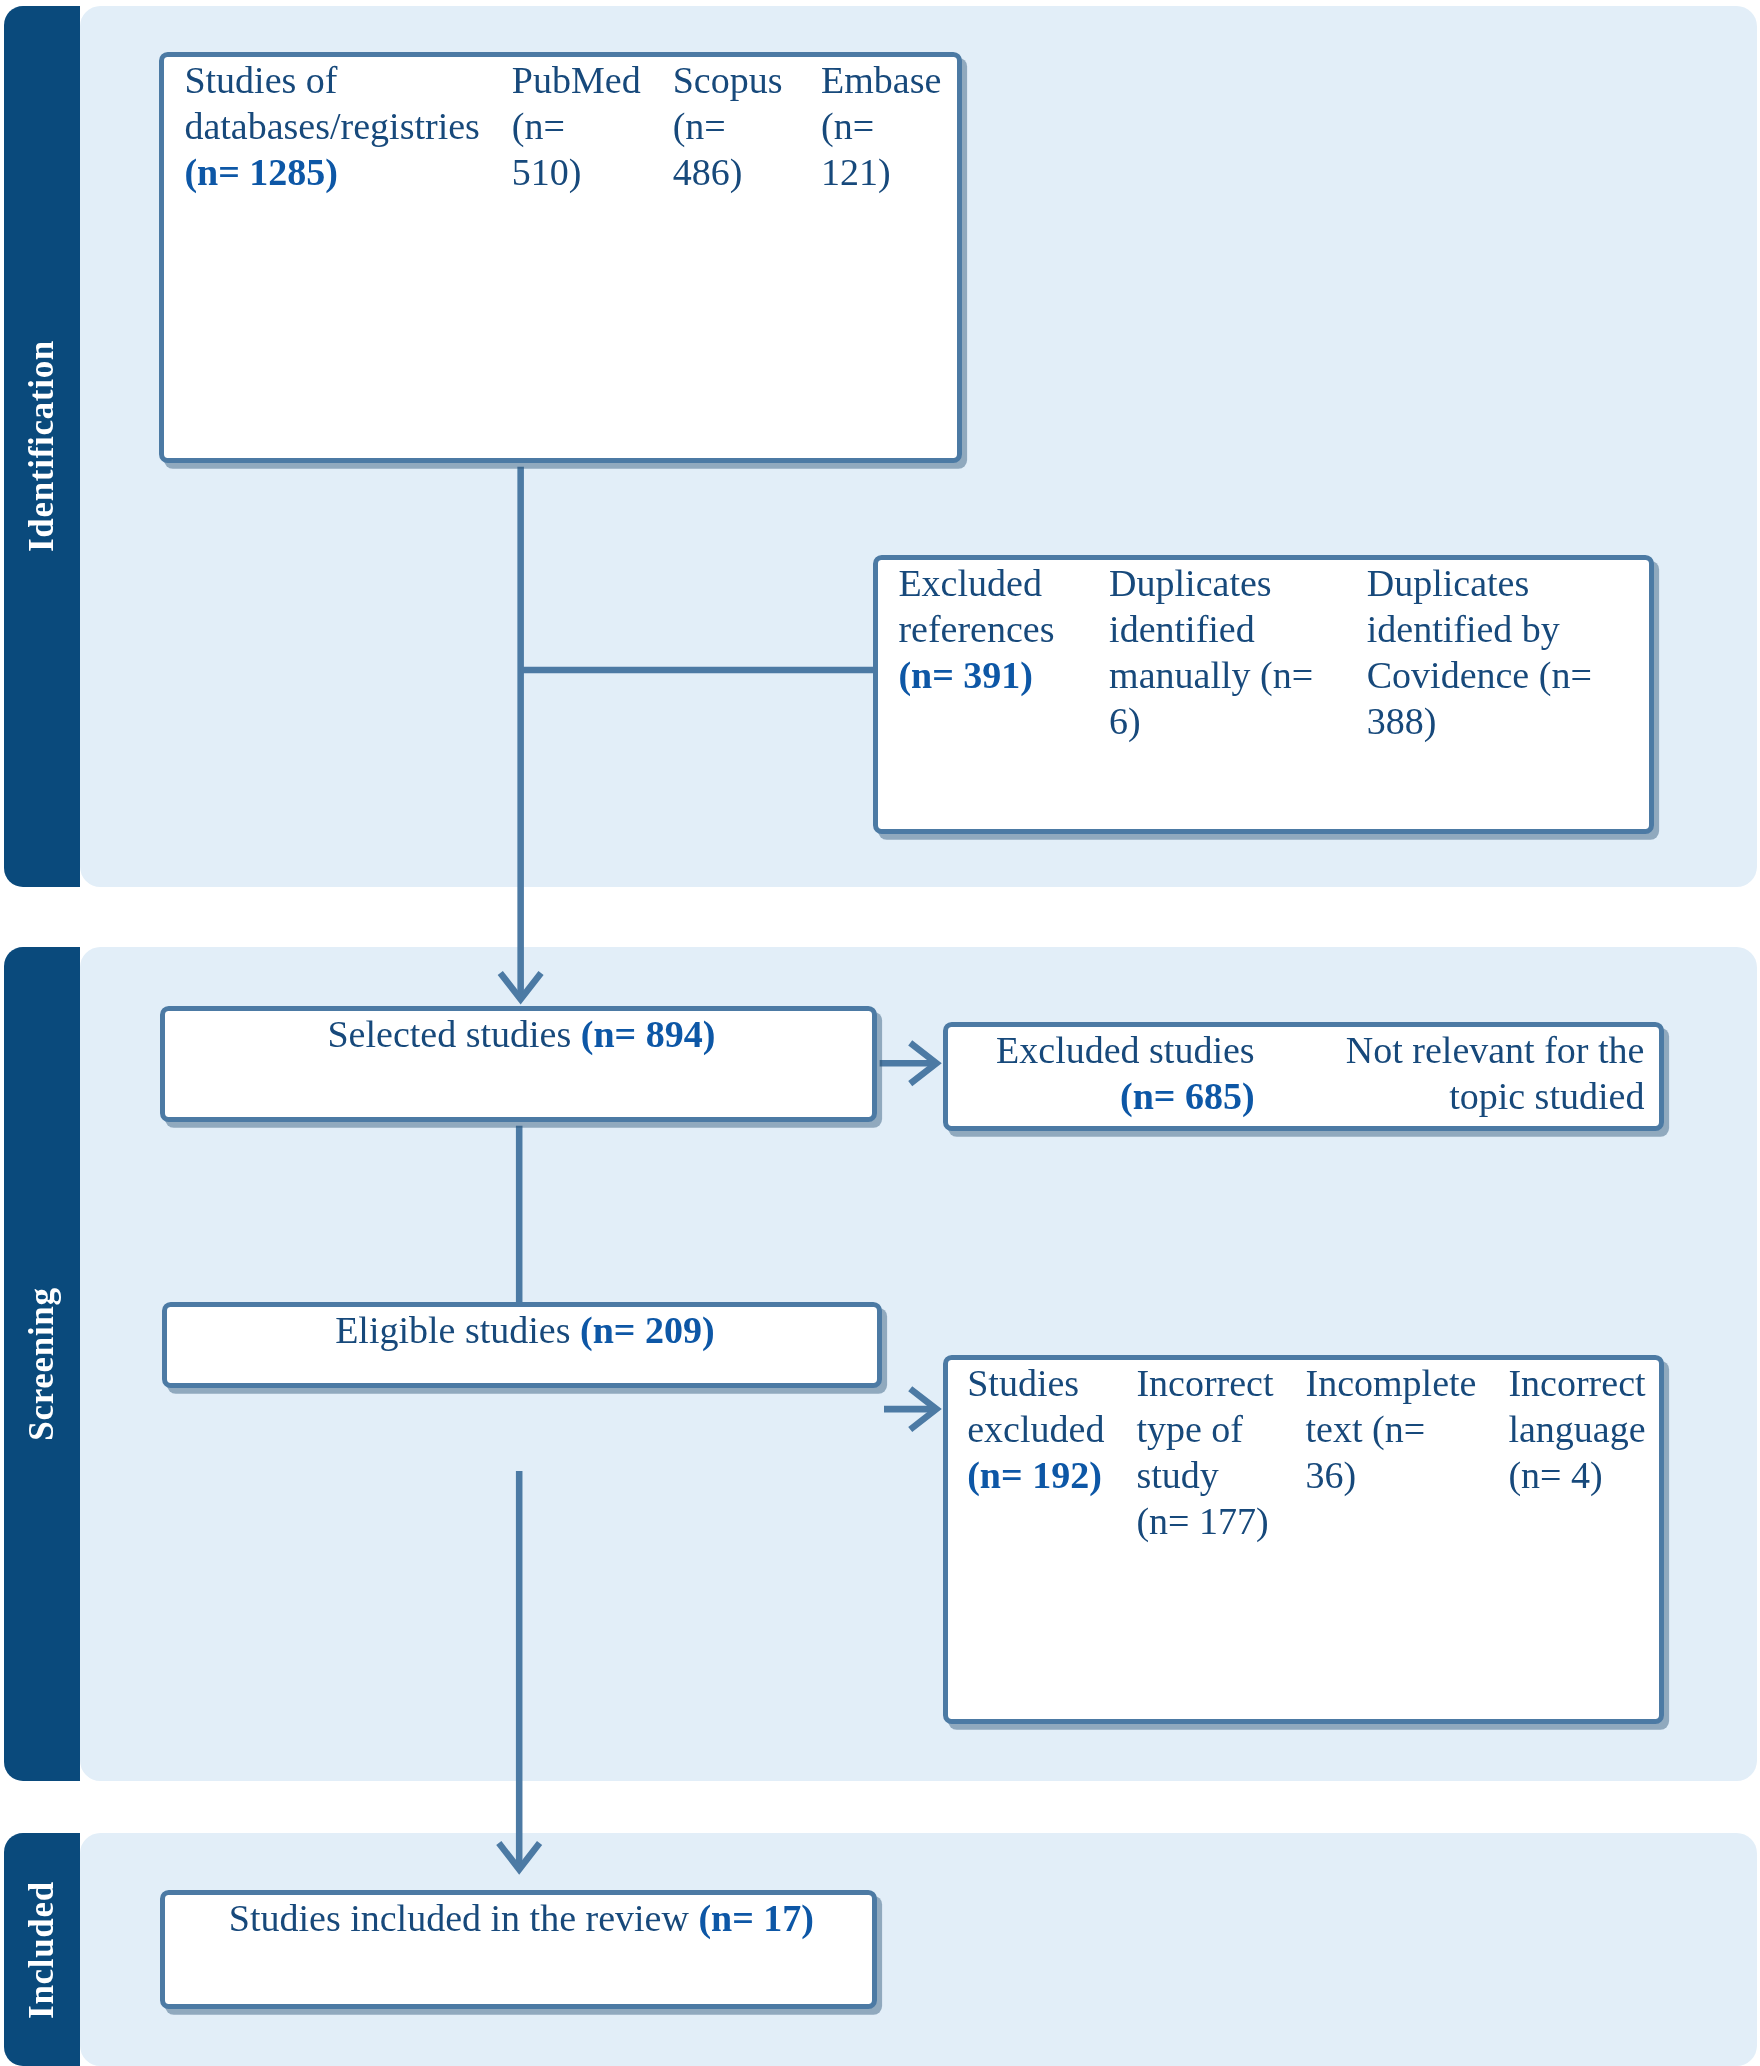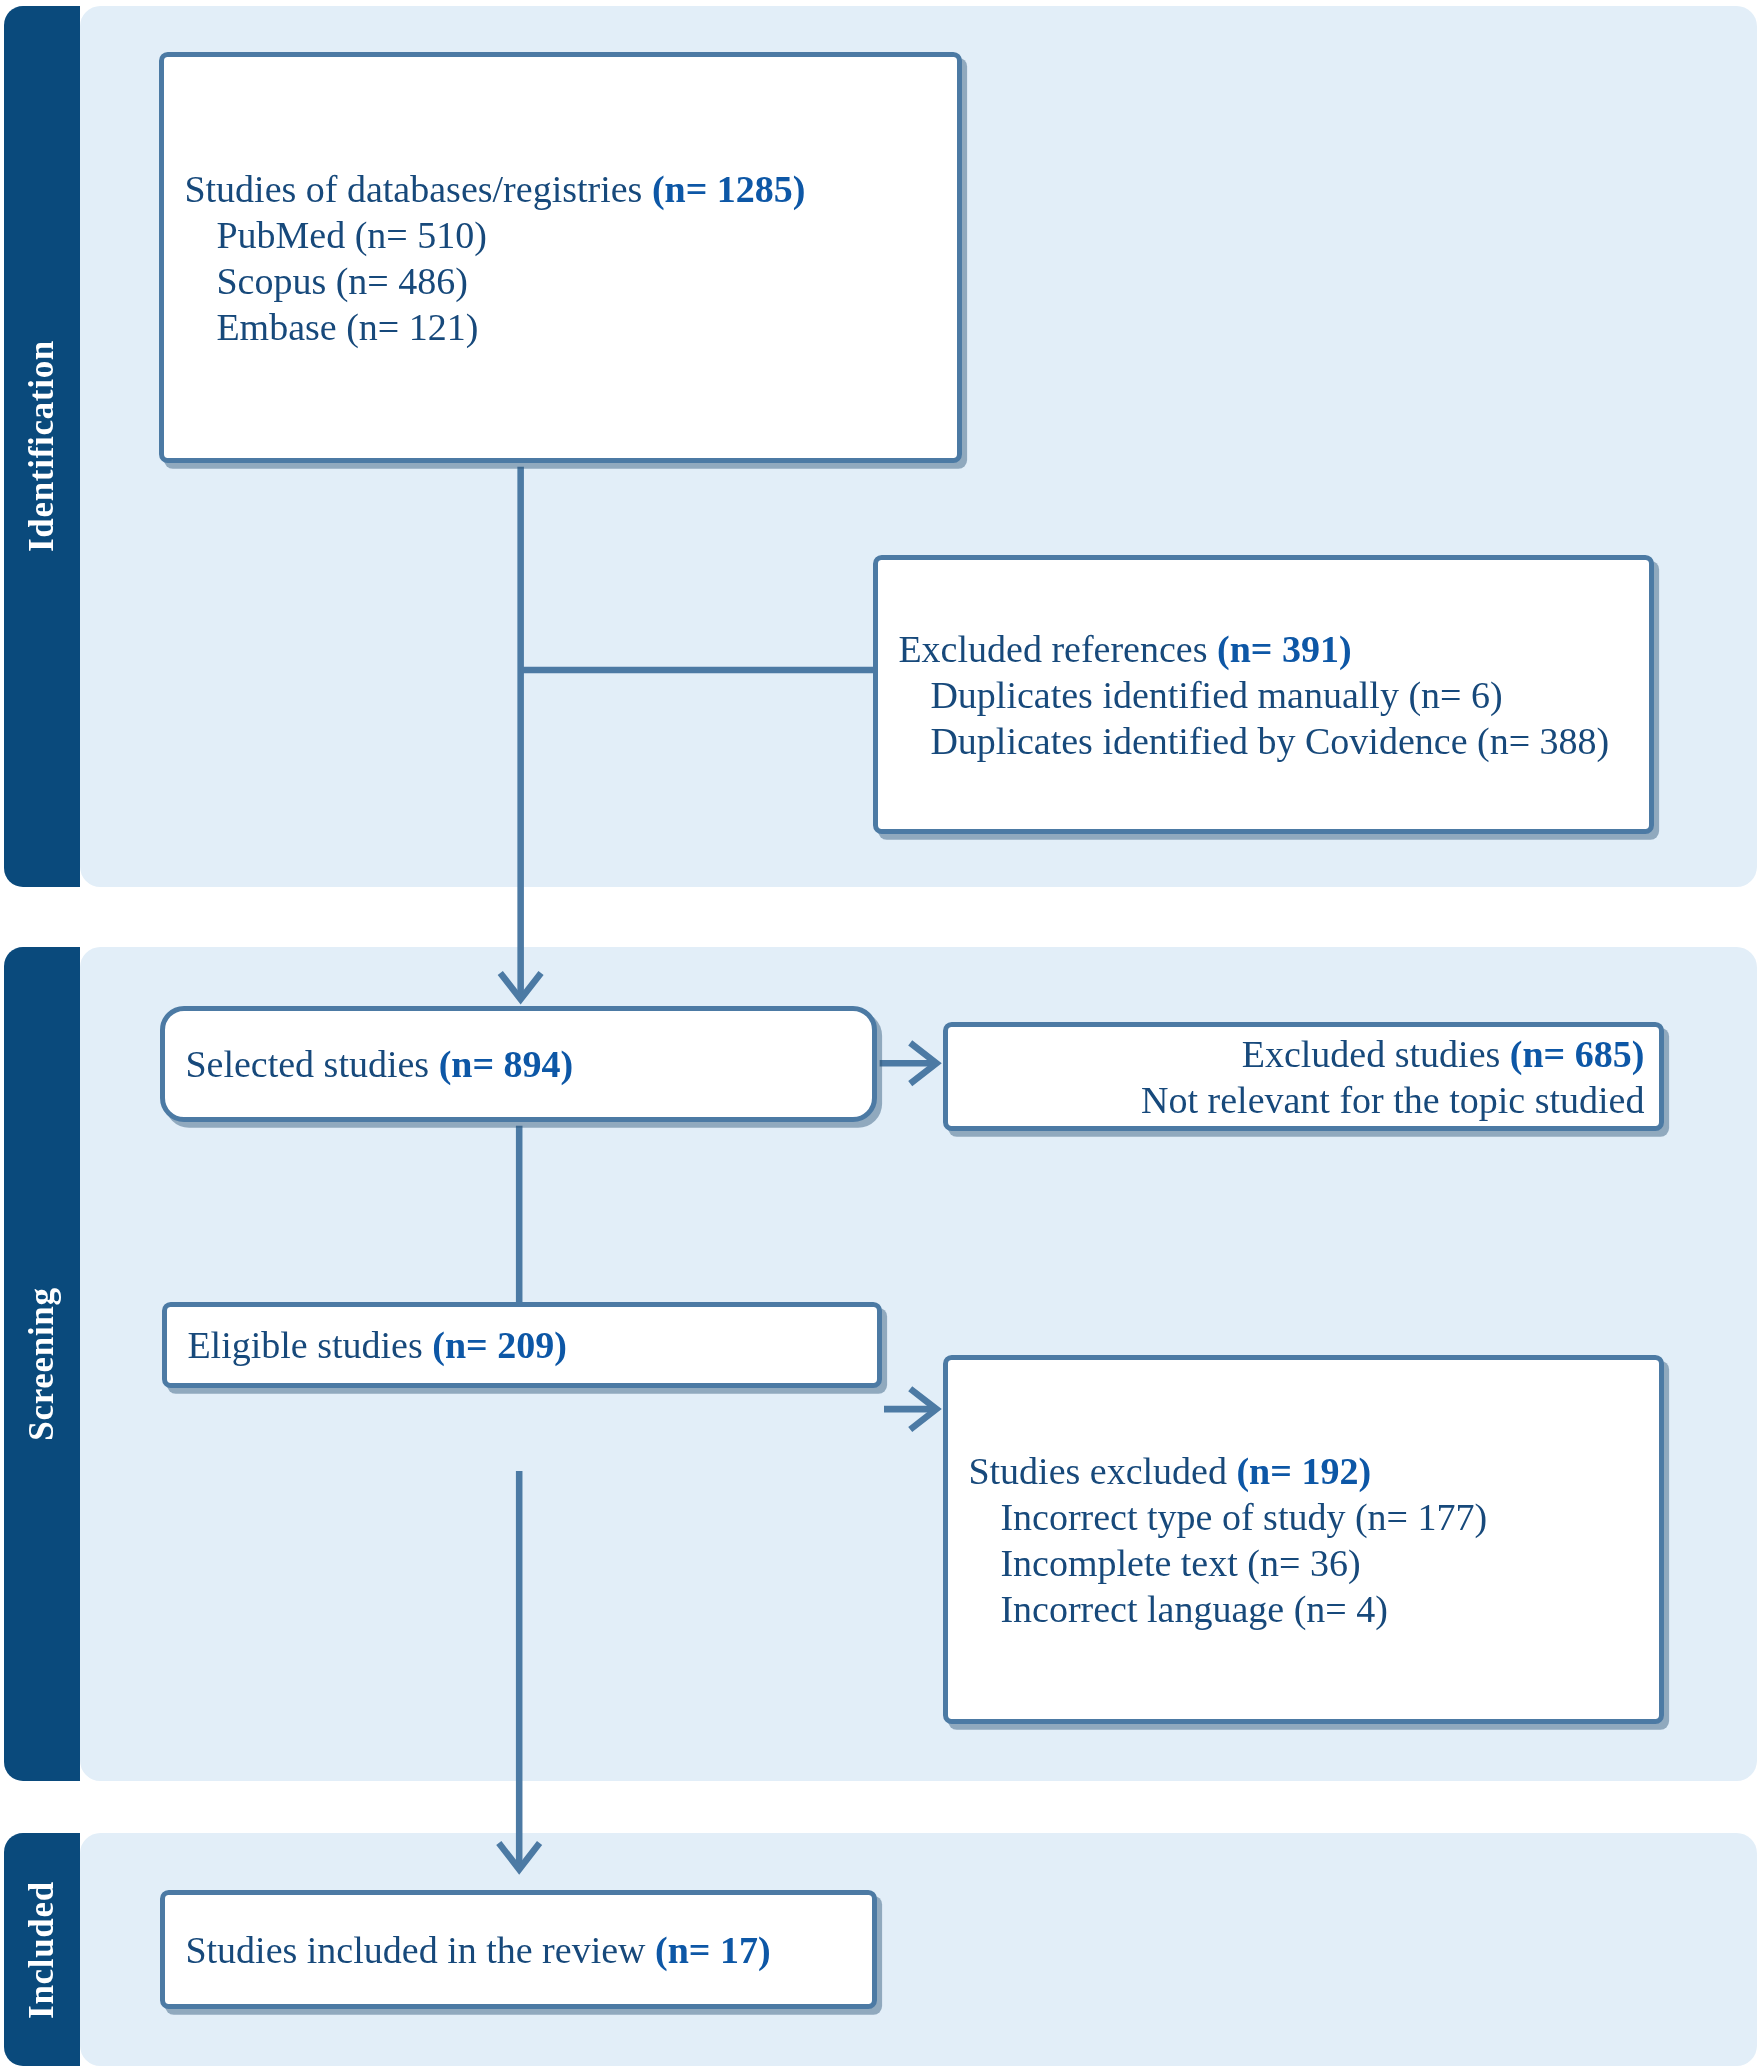--- a/index.html
+++ b/index.html
@@ -29,21 +29,21 @@
     font-size:35px;
     letter-spacing:0.7px;
   }
   .box{
     position:absolute;
     box-sizing:border-box;
     background:#ffffff;
     border:5.8px solid #4c7aa4;
     border-radius:8.7px;
     box-shadow:5.1px 5.8px 0 rgba(44,84,120,0.45);
-    display:flex;flex-direction:column;justify-content:center;
+    display:flex;flex-direction:row;justify-content:center;
     padding-left:20.4px;padding-right:14.6px;
     font-size:38px;line-height:46px;
     color:#17497b;
   }
   .box .count{font-weight:bold;color:#0d57a6;}
   .box .item{margin-left:32px;}
   svg.wires{position:absolute;left:0;top:0;pointer-events:none;}
   .wire{stroke:#4c7aa4;stroke-width:9;fill:none;}
 </style>
 </head>
@@ -99,21 +99,21 @@
     <div class="item">Scopus (n= 486)</div>
     <div class="item">Embase (n= 121)</div>
   </div>
 
   <div class="box" style="left:873px;top:555px;width:781px;height:279px;">
     <div><span>Excluded references </span><span class="count">(n= 391)</span></div>
     <div class="item">Duplicates identified manually (n= 6)</div>
     <div class="item">Duplicates identified by Covidence (n= 388)</div>
   </div>
 
-  <div class="box" style="left:160px;top:1006px;width:717px;height:116px;border-radius:24px;">
+  <div class="box" style="left:160px;top:1006px;width:717px;height:116px;">
     <div><span>Selected studies </span><span class="count">(n= 894)</span></div>
   </div>
 
   <div class="box" style="left:943px;top:1022px;width:721px;height:109px;text-align:right;">
     <div><span>Excluded studies </span><span class="count">(n= 685)</span></div>
     <div class="item">Not relevant for the topic studied</div>
   </div>
 
   <div class="box" style="left:162px;top:1302px;width:720px;height:86px;">
     <div><span>Eligible studies </span><span class="count">(n= 209)</span></div>

